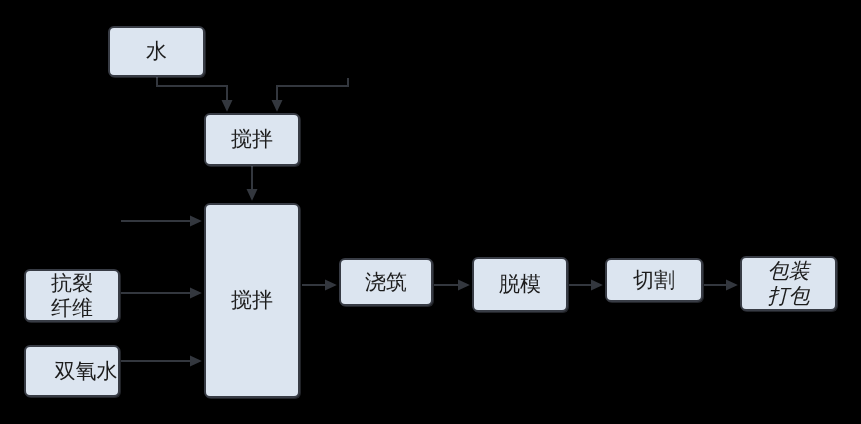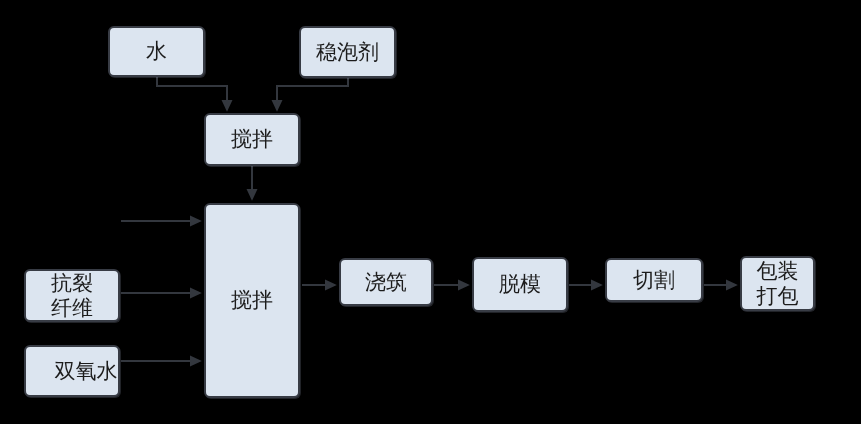--- a/index.html
+++ b/index.html
@@ -29,21 +29,21 @@
   .n-water    {left:108px;top:26px;width:97px;height:51px;}
   .n-stab     {left:299px;top:26px;width:97px;height:52px;}
   .n-mixtop   {left:204px;top:113px;width:96px;height:53px;}
   .n-cement   {left:24px;top:194px;width:96px;height:53px;}
   .n-fiber    {left:24px;top:269px;width:96px;height:53px;}
   .n-peroxide {left:24px;top:345px;width:96px;height:52px;padding-left:28px;}
   .n-mixmain  {left:204px;top:203px;width:96px;height:195px;}
   .n-pour     {left:339px;top:258px;width:94px;height:48px;}
   .n-demold   {left:472px;top:257px;width:96px;height:55px;}
   .n-cut      {left:605px;top:258px;width:98px;height:44px;}
-  .n-pack     {left:740px;top:256px;width:75px;height:55px;}
+  .n-pack     {left:740px;top:256px;width:97px;height:55px;font-style:italic;}
 </style>
 </head>
 <body>
 
 <div class="canvas">
 
   <svg class="arrows" viewBox="0 0 861 424" xmlns="http://www.w3.org/2000/svg">
     <defs>
       <marker id="ah" viewBox="0 0 7 6" markerWidth="6.5" markerHeight="6" refX="5.5" refY="3" orient="auto" markerUnits="strokeWidth">
         <path d="M0,0 L6.5,3 L0,6 Z" fill="#33373e"></path>
@@ -58,21 +58,20 @@
       <path d="M121,361 L200,361" marker-end="url(#ah)"></path>
       <path d="M302,285 L335,285" marker-end="url(#ah)"></path>
       <path d="M434,285 L468,285" marker-end="url(#ah)"></path>
       <path d="M569,285 L601,285" marker-end="url(#ah)"></path>
       <path d="M704,285 L736,285" marker-end="url(#ah)"></path>
     </g>
   </svg>
 
   <div class="node n-water">水</div>
 
-  <div class="node n-stab">稳泡剂</div>
 
   <div class="node n-mixtop">搅拌</div>
 
 
   <div class="node n-fiber">抗裂
 纤维</div>
 
   <div class="node n-peroxide">双氧水</div>
 
   <div class="node n-mixmain">搅拌</div>

